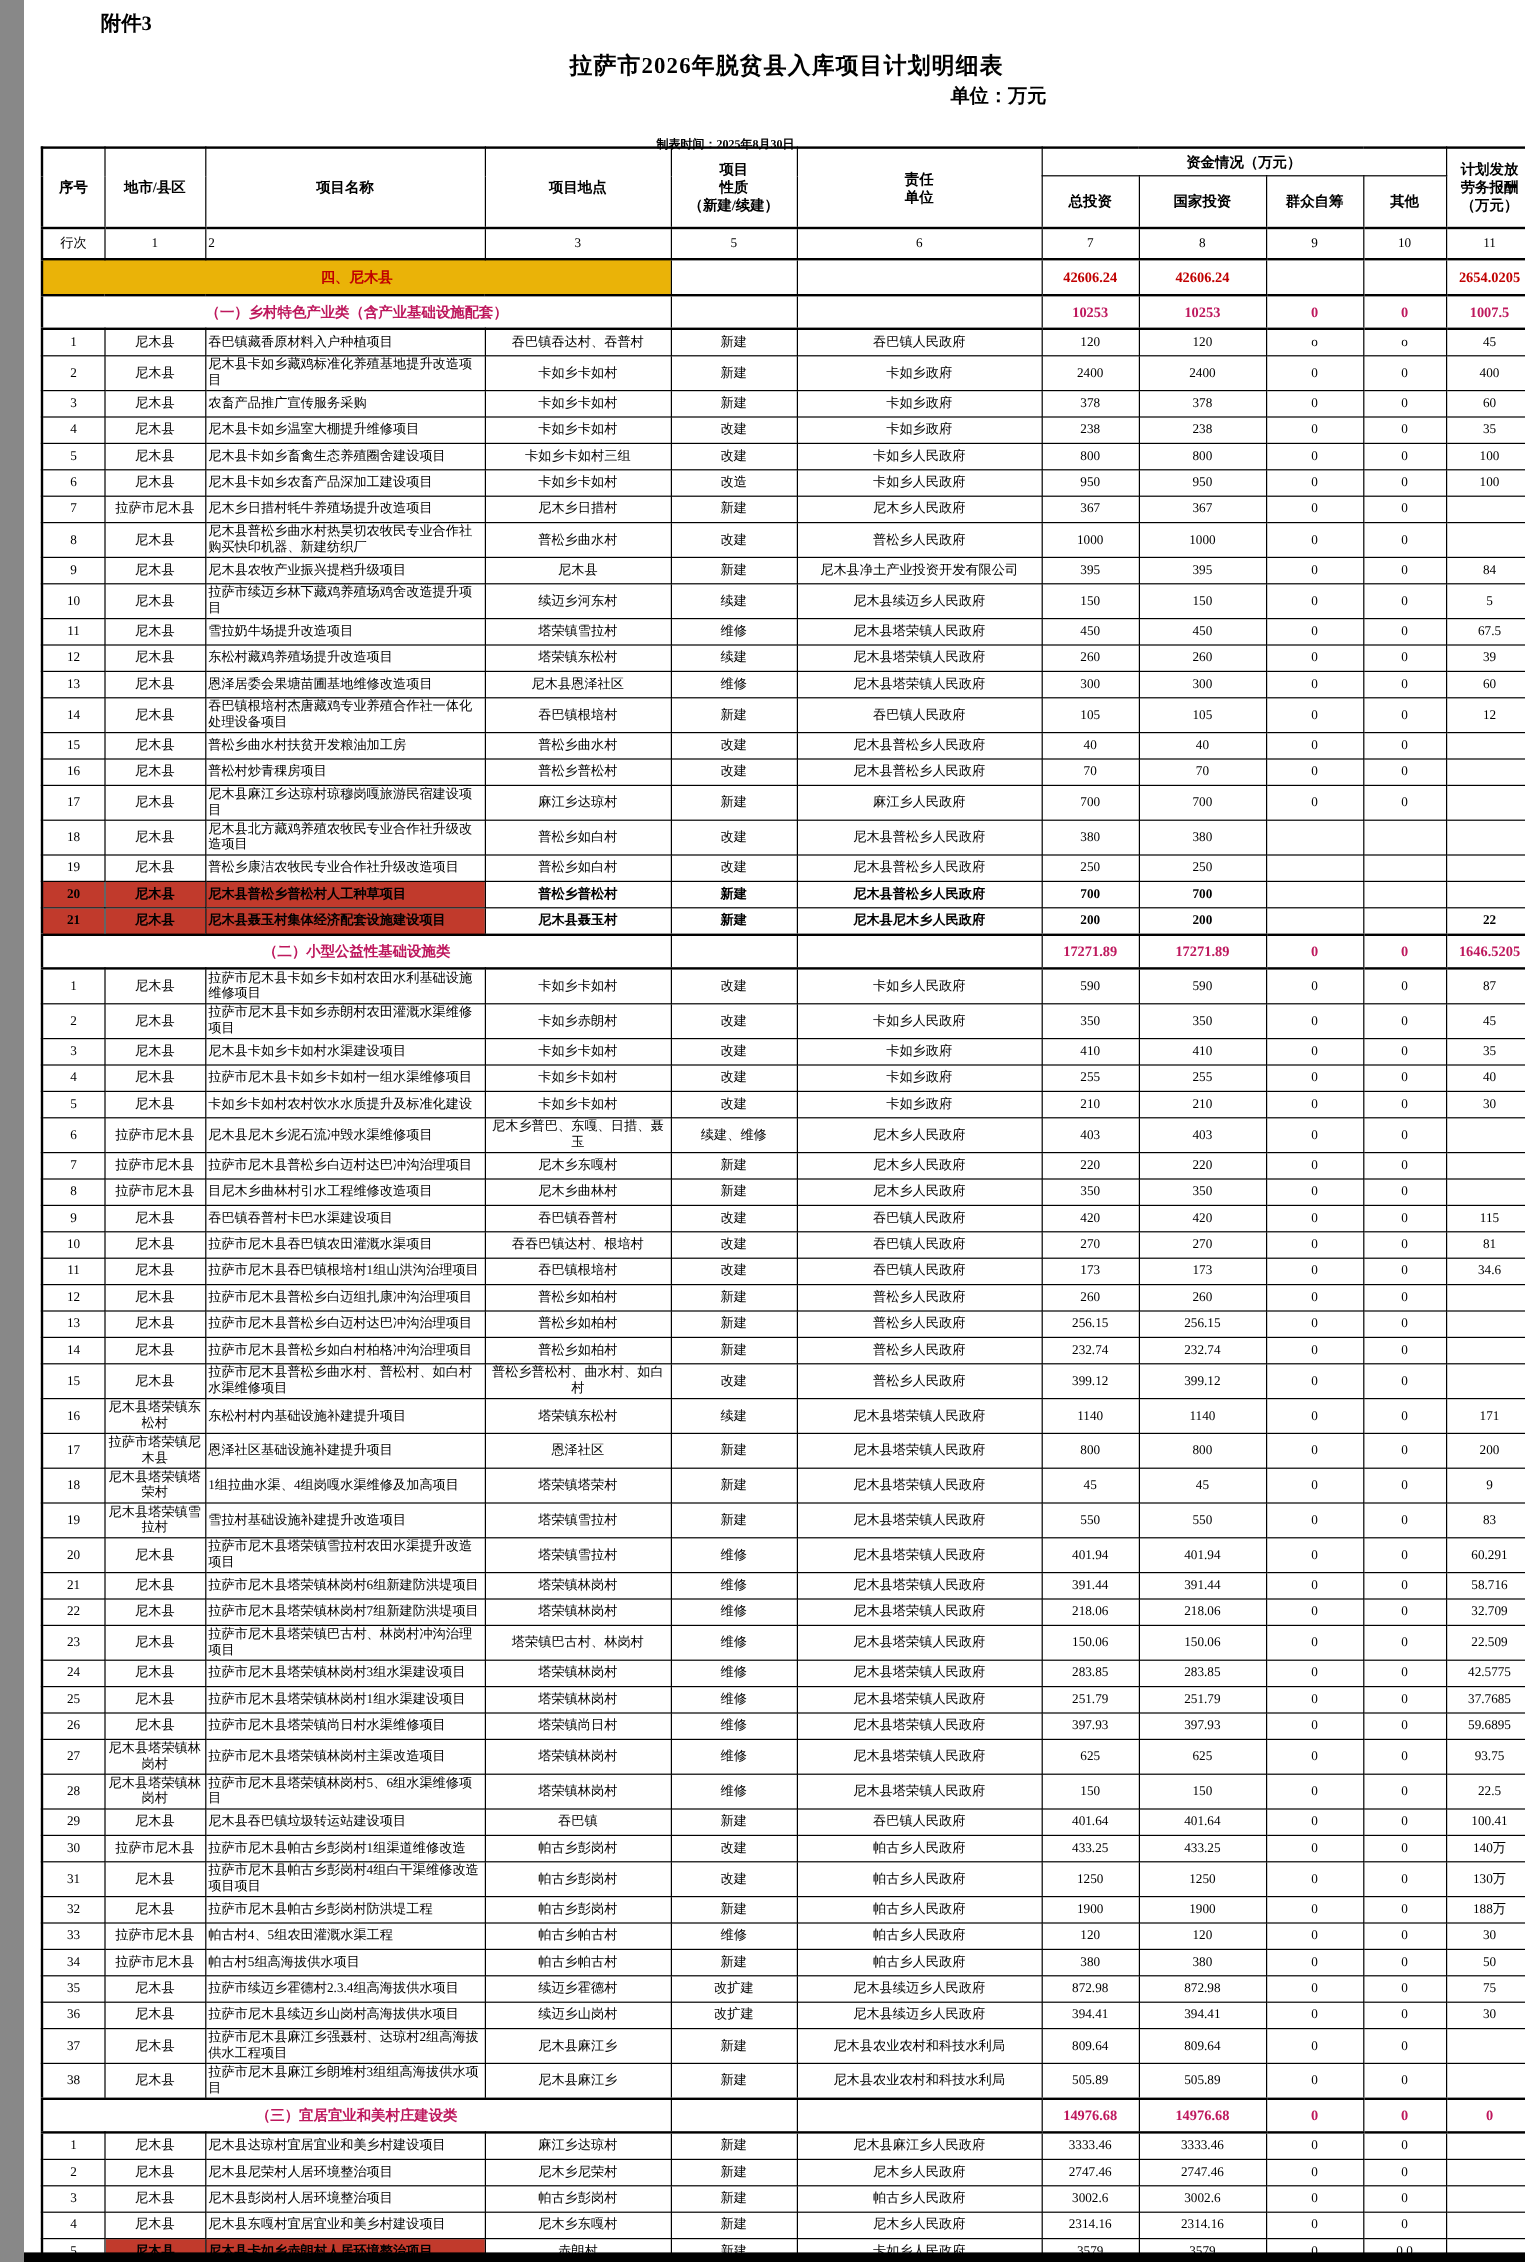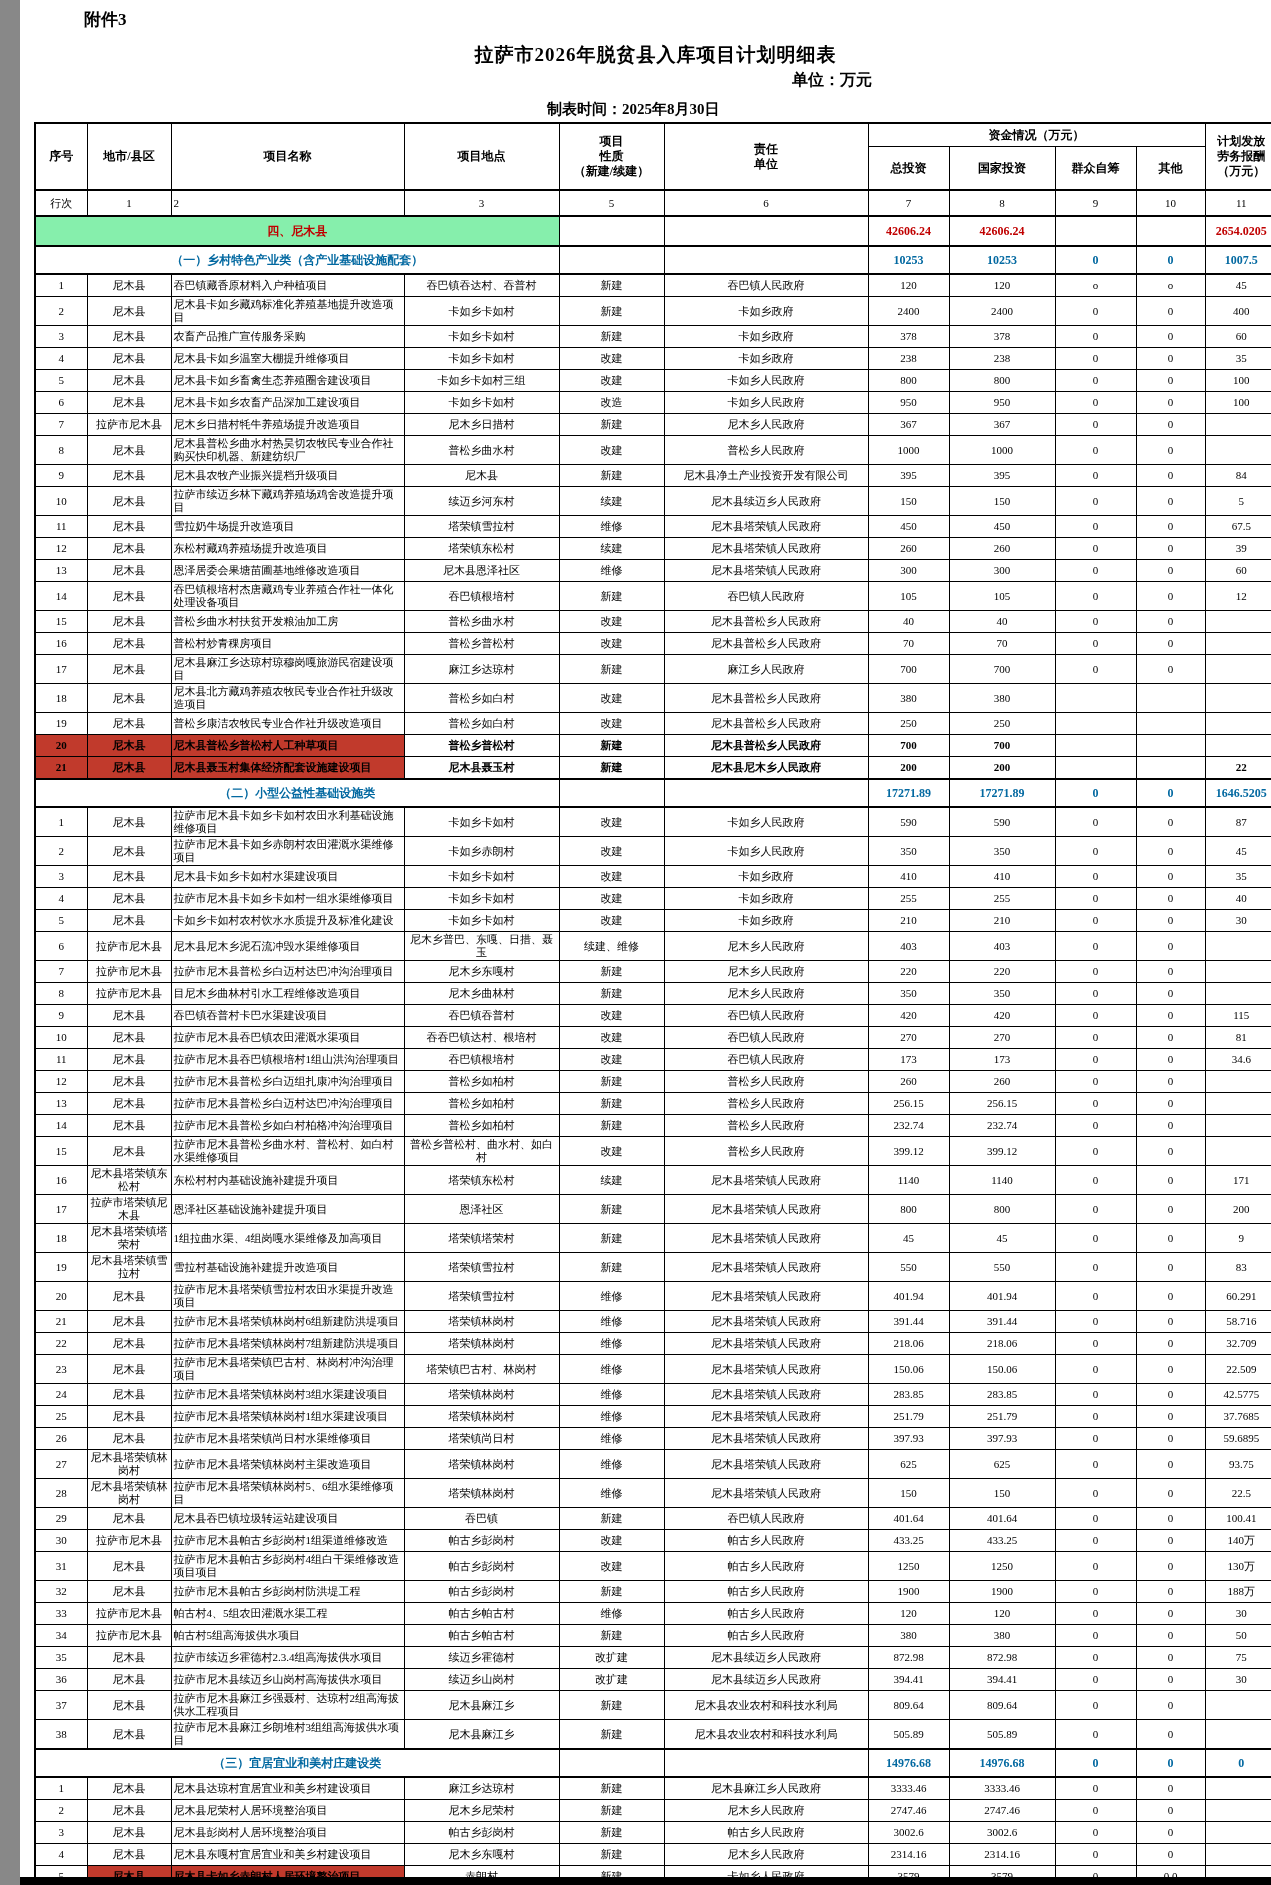--- a/index.html
+++ b/index.html
@@ -1,37 +1,37 @@
 <!DOCTYPE html>
 <html><head>
 <meta charset="utf-8">
 <style>
   html,body{margin:0;padding:0;background:#888;}
   .page{position:relative;width:1271px;height:1885px;background:#fff;overflow:hidden;
         font-family:"Liberation Serif","DejaVu Serif",serif;color:#000;margin-left:20px;}
   .attach{position:absolute;left:64px;top:8px;font-size:17px;font-weight:bold;}
   .title{position:absolute;left:0;right:0;top:42px;text-align:center;font-size:19px;font-weight:bold;letter-spacing:1px;}
   .unitnote{position:absolute;left:772px;top:70px;font-size:16px;font-weight:bold;}
-  .datenote{position:absolute;left:527px;top:100px;font-size:15px;font-weight:bold;}
+  .datenote{position:absolute;left:527px;top:113px;font-size:10px;font-weight:bold;}
   table.main{position:absolute;left:14px;top:122px;width:1243px;border-collapse:collapse;
              table-layout:fixed;font-size:11px;border:2px solid #000;}
   td,th{border:1px solid #000;padding:1px 2px;text-align:center;vertical-align:middle;
         line-height:13px;overflow:hidden;word-break:break-all;}
   th{font-weight:bold;font-size:12px;white-space:pre-line;line-height:15px;}
   tr.hrow1 th.fund{height:20px;text-align:center;}
   tr.hrow2 th{height:40px;}
   tr.rowidx td{height:22px;border-top-width:2px;font-size:11px;}
   tr.rowidx td.tl{text-align:left;padding-left:2px;}
   td.tl{text-align:left;}
   tr.body td{height:19px;}
   tr.county td{height:26px;border-top-width:2px;border-bottom-width:2px;
                color:#c00000;font-weight:bold;font-size:12px;}
-  td.orange{background:#86efac;}
+  td.orange{background:#eab308;}
   tr.section td{height:24px;border-top-width:2px;border-bottom-width:2px;
-                color:#0369a1;font-weight:bold;font-size:12px;}
+                color:#be185d;font-weight:bold;font-size:12px;}
   td.redbg{background:#c13a2c;}
   tr.boldrow td{font-weight:bold;}
   td.bold{font-weight:bold;}
   .blackbar{position:absolute;left:0;right:0;bottom:0;height:8px;background:#000;}
 </style>
 </head>
 <body>
 
 <div class="page">
   <div class="attach">附件3</div>

